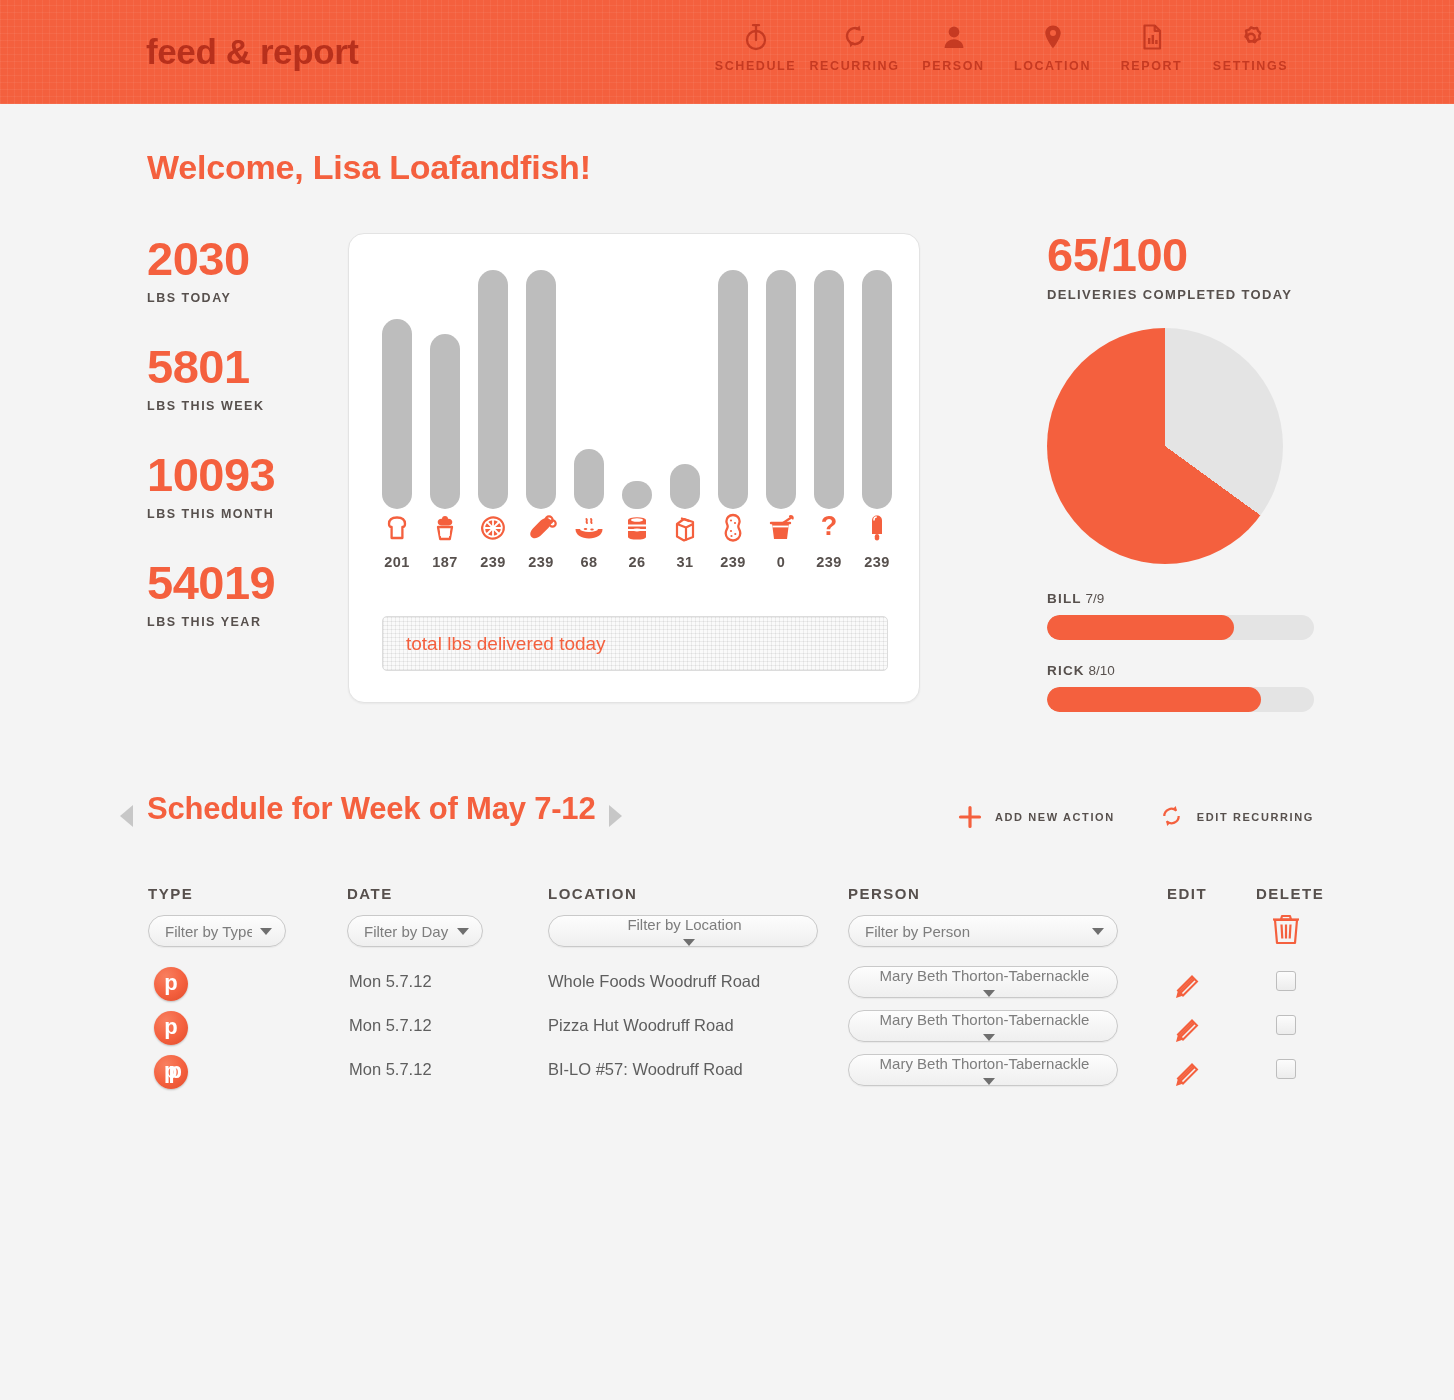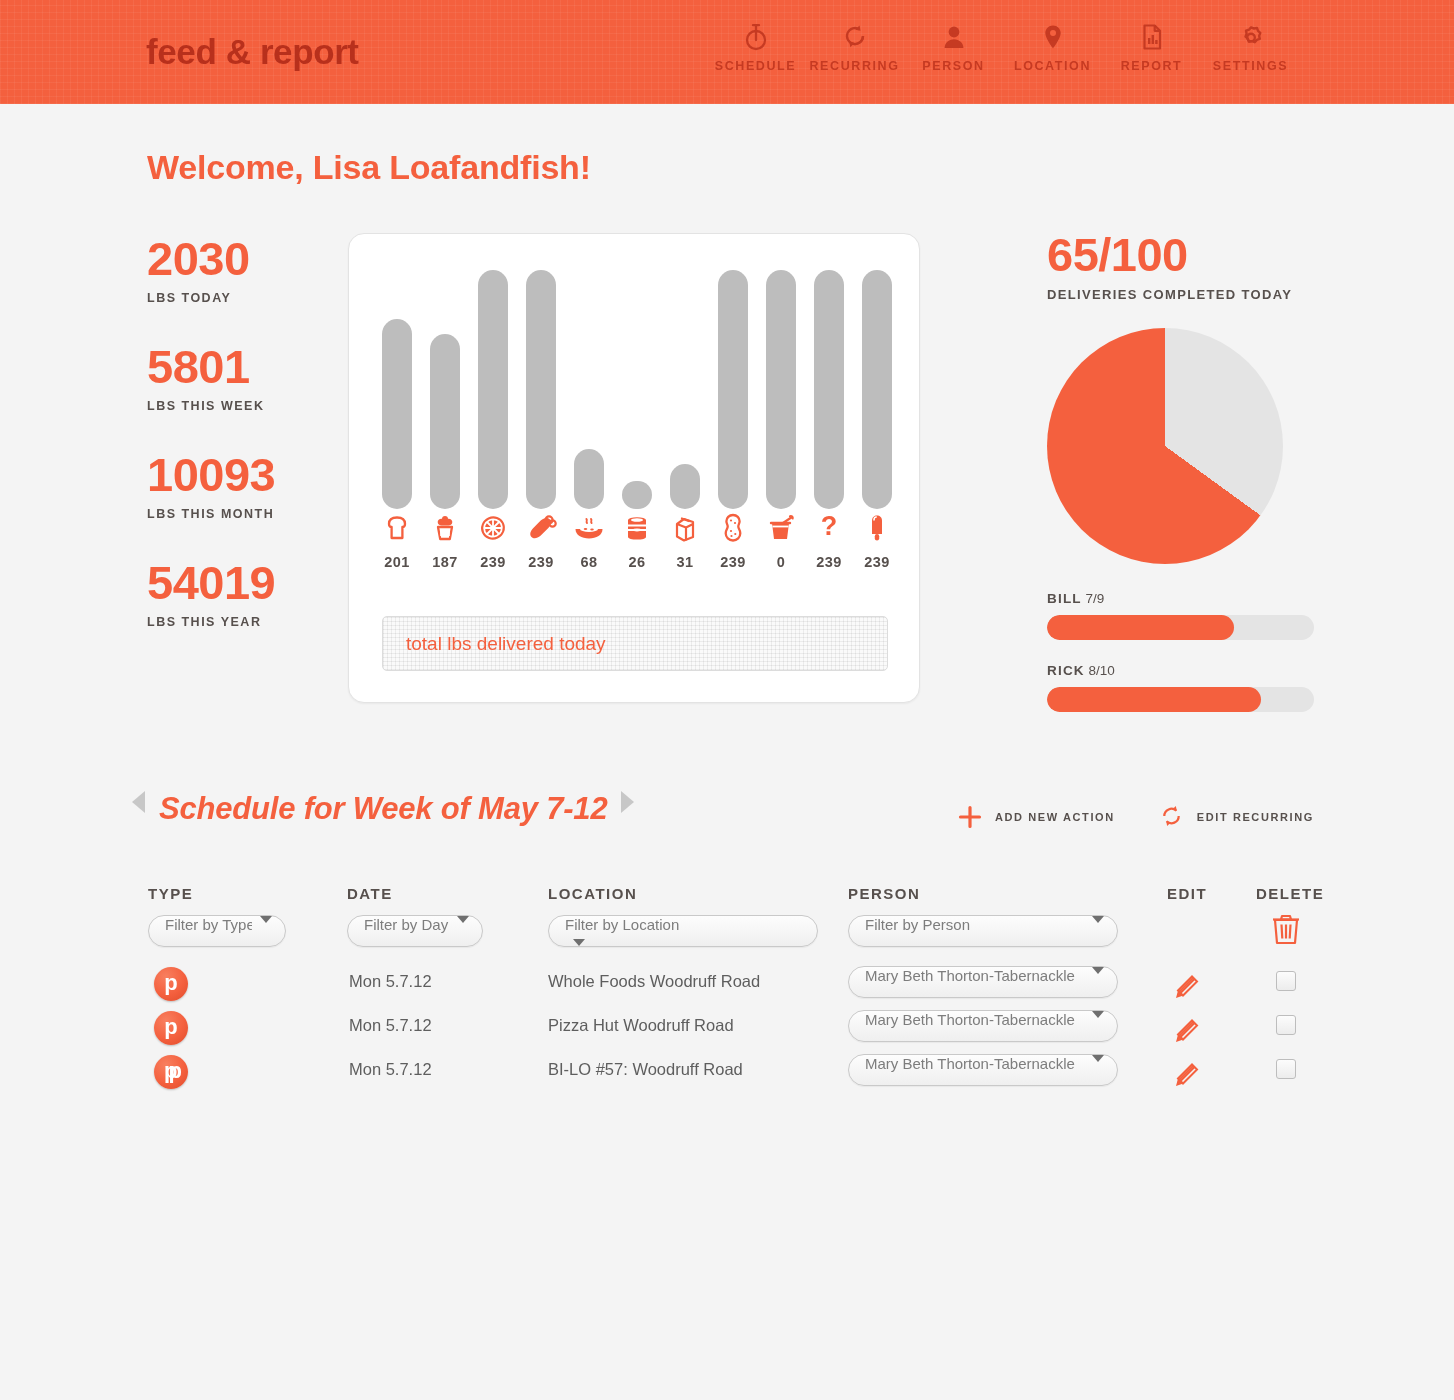--- a/index.html
+++ b/index.html
@@ -187,26 +187,25 @@
   .prog-fill { height: 100%; background: #f4603e; border-radius: 13px; }
 
   
   .sched-head {
     position: relative;
     margin-top: 68px;
     height: 60px;
   }
   .sched-title-wrap {
     position: absolute;
-    left: 132px;
+    left: 120px;
     top: 0;
     display: flex;
-    align-items: flex-start;
+    align-items: flex-end;
     gap: 14px;
-    font-style: italic;
   }
   .arrow-l, .arrow-r { width: 0; height: 0; cursor: pointer; }
   .arrow-l { border-top: 11px solid transparent; border-bottom: 11px solid transparent; border-right: 13px solid #c7c7c7; }
   .arrow-r { border-top: 11px solid transparent; border-bottom: 11px solid transparent; border-left: 13px solid #c7c7c7; }
   .sched-title {
     font-size: 31px;
     font-weight: bold;
     color: #f4603e;
     letter-spacing: -0.2px;
     white-space: nowrap;
@@ -251,20 +250,21 @@
 
   .filter-row { position: relative; height: 48px; }
   .select {
     position: absolute;
     height: 32px;
     border: 1px solid #c9c9c9;
     border-radius: 17px;
     background: linear-gradient(to bottom, #fdfdfd 0%, #efefef 100%);
     box-shadow: 0 1px 1px rgba(0,0,0,0.05);
     display: flex;
+    align-items: center;
     padding: 0 13px 0 16px;
     cursor: pointer;
   }
   .select-text {
     flex: 1;
     font-size: 15px;
     color: #7d7d7d;
     white-space: nowrap;
     overflow: hidden;
   }
@@ -317,20 +317,21 @@
     font-size: 16.5px;
     color: #5e5e5e;
     white-space: nowrap;
   }
   .cell-pers {
     position: absolute;
     left: 848px;
     top: 3px;
     width: 270px;
     height: 32px;
+    flex-direction: column;
   }
   .pencil { position: absolute; left: 1168px; top: 5px; cursor: pointer; }
   .chk {
     position: absolute;
     left: 1276px;
     top: 8px;
     width: 20px;
     height: 20px;
     border: 1px solid #bdbdbd;
     border-radius: 3px;

